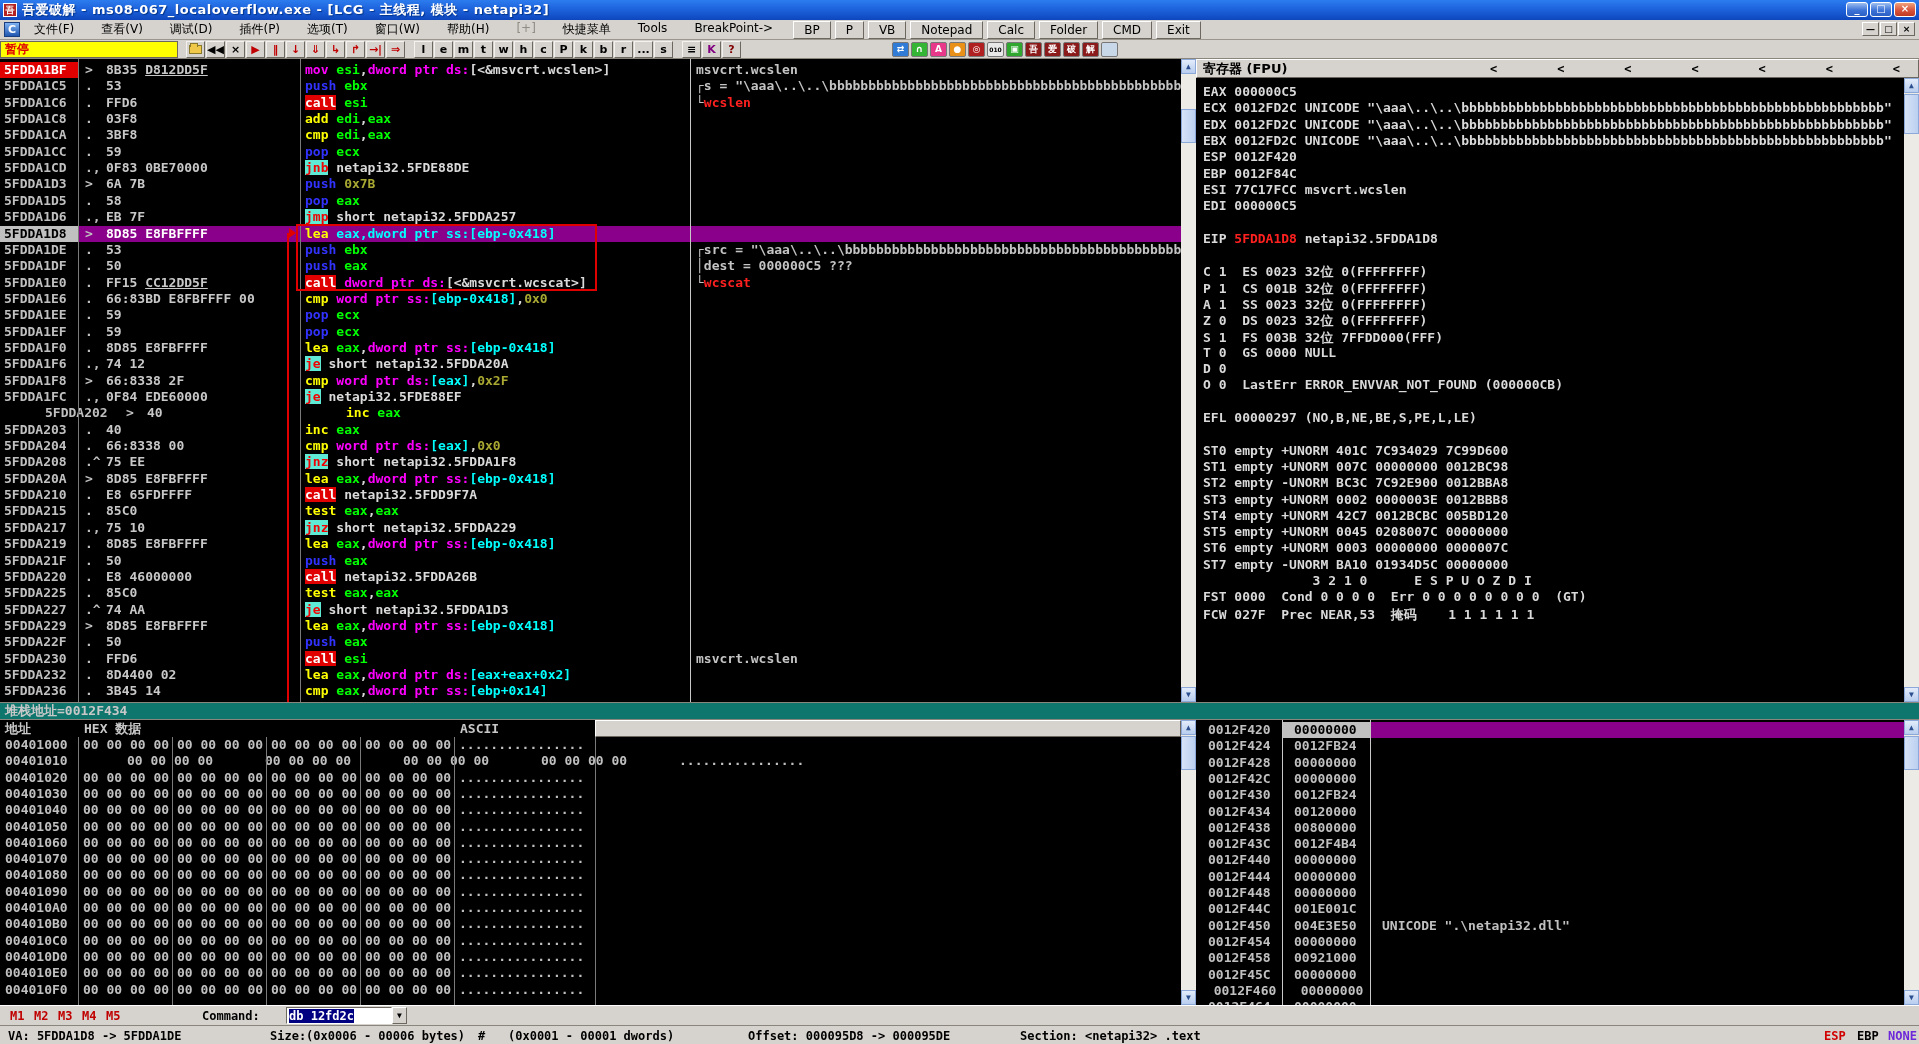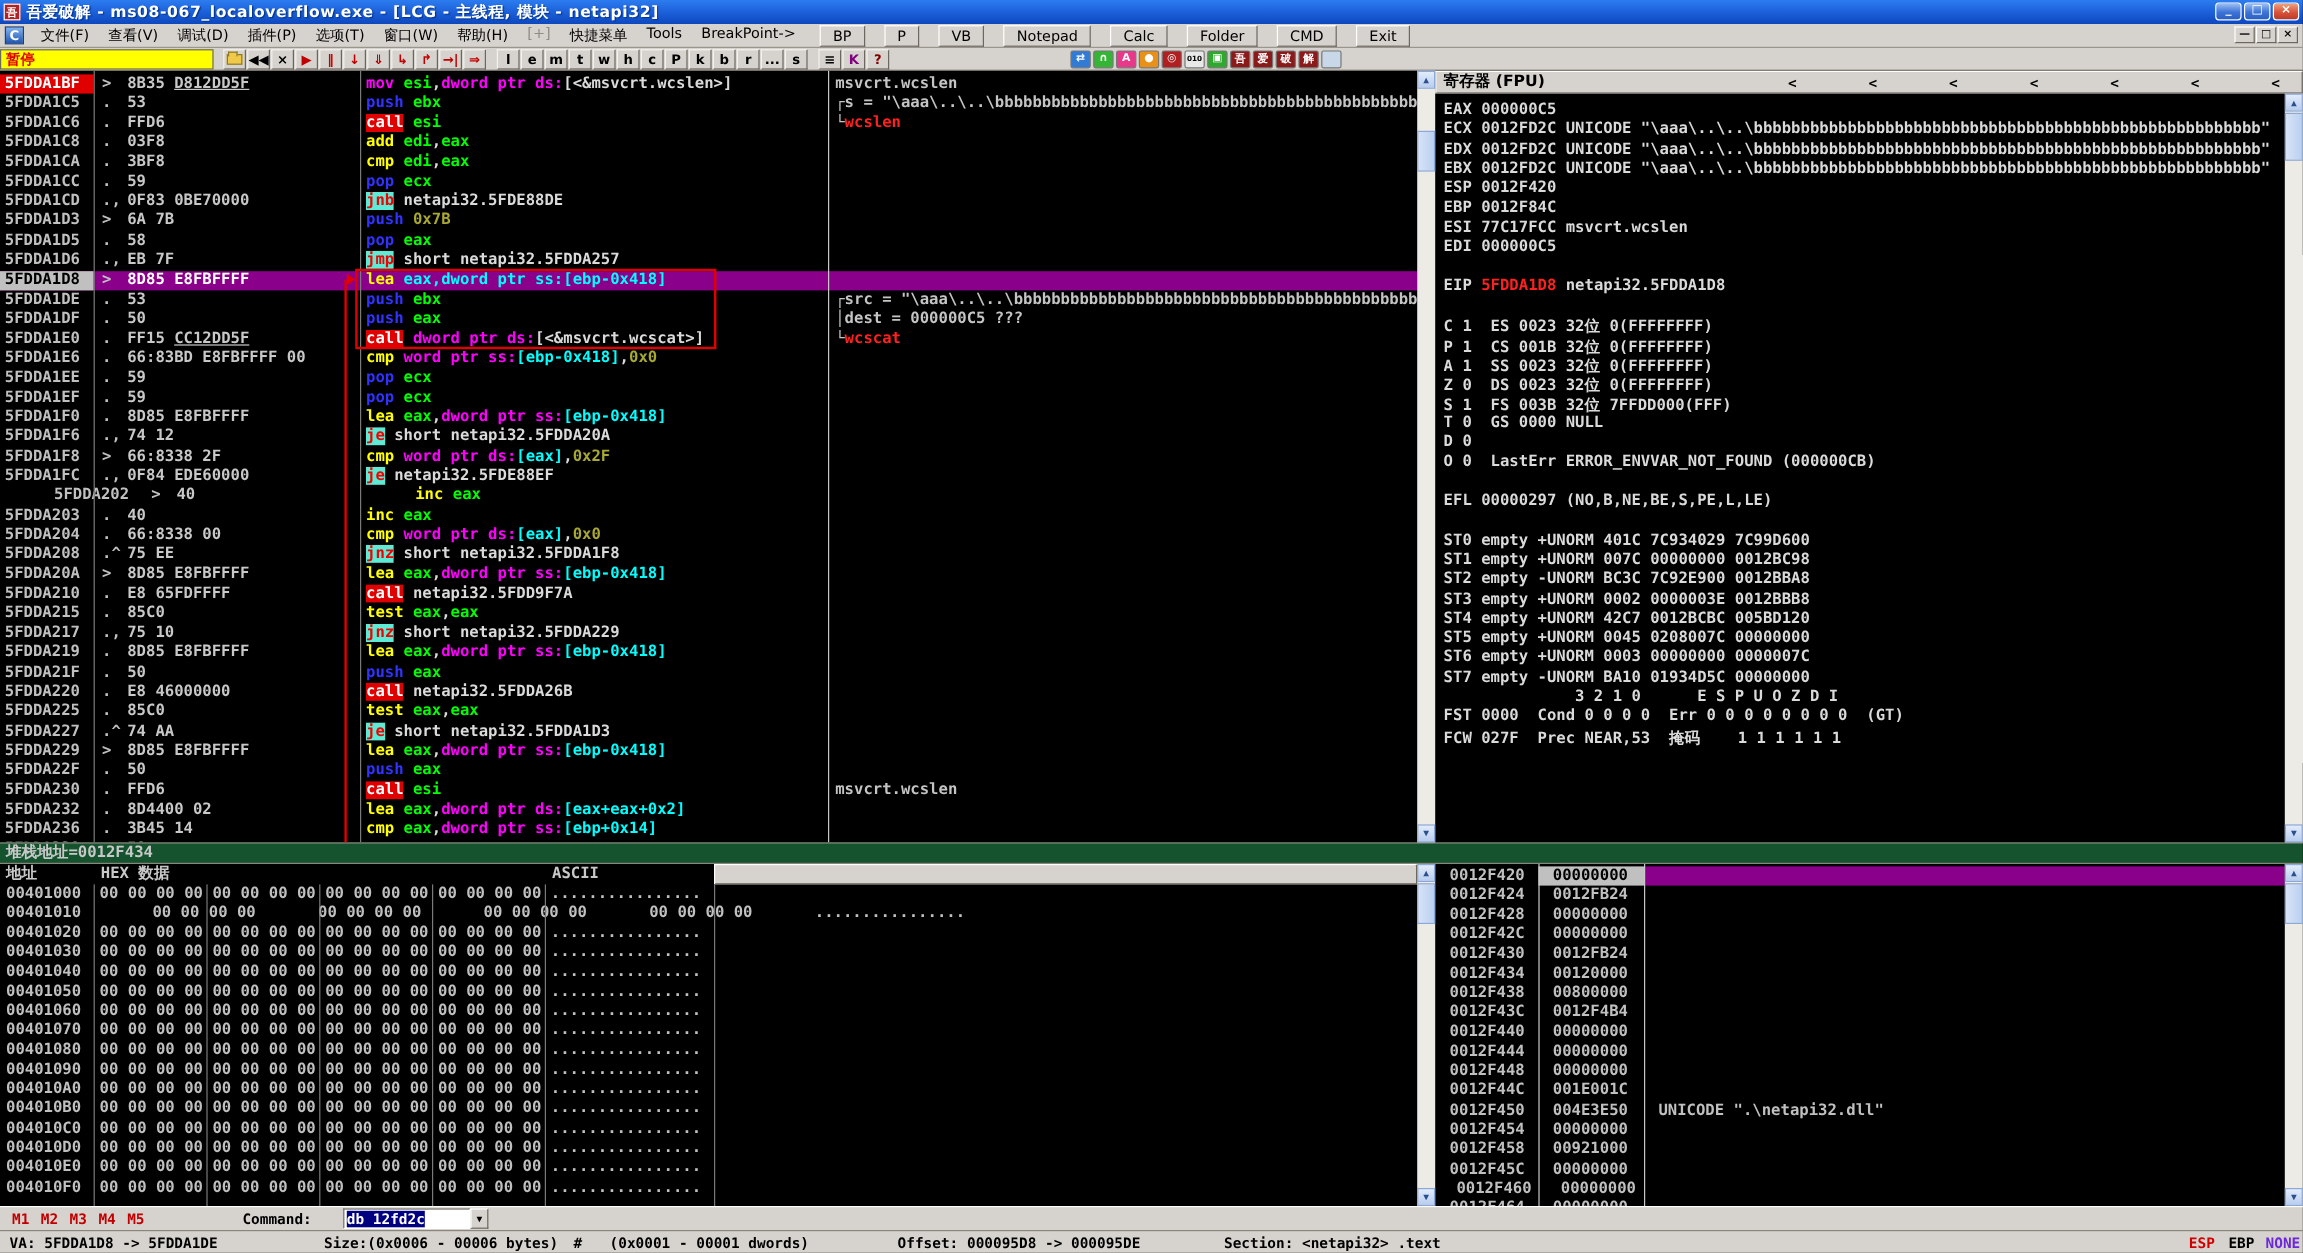--- a/index.html
+++ b/index.html
@@ -23,21 +23,21 @@
 
   
   #menubar { position:absolute; left:0; top:20px; width:1919px; height:20px;
     background:#D6D3CE; display:flex; align-items:center;
     font:12px "DejaVu Sans",sans-serif; border-bottom:1px solid #9a968e; }
   #c-icon { width:16px; height:15px; background:linear-gradient(180deg,#7FB2F2,#2057B0);
     color:#fff; font:bold 11px "DejaVu Sans",sans-serif; text-align:center; line-height:14px;
     margin:0 6px 0 4px; border:1px solid #1a3f80; }
   .menu-item { padding:2px 8px; color:#000; white-space:nowrap; }
   .menu-item.disabled { color:#8f8c85; }
-  #menu-buttons { display:flex; gap:16px; margin-left:12px; }
+  #menu-buttons { display:flex; gap:4px; margin-left:12px; }
   .qbtn { background:#D6D3CE; border:1px solid; border-color:#fff #6c685f #6c685f #fff;
     padding:1px 10px; font:12px "DejaVu Sans",sans-serif; color:#000; white-space:nowrap; }
   #mdi-controls { position:absolute; right:4px; top:2px; display:flex; gap:1px; }
   .mdibtn { width:17px; height:14px; background:#D6D3CE; border:1px solid;
     border-color:#fff #6c685f #6c685f #fff; font:bold 9px "DejaVu Sans",sans-serif;
     text-align:center; line-height:12px; color:#000; }
 
   
   #toolbar { position:absolute; left:0; top:40px; width:1919px; height:19px;
     background:#D6D3CE; display:flex; align-items:center; border-bottom:1px solid #8a8necessary;
@@ -79,21 +79,21 @@
   .tk-J { color:#F00000; background:#5eead4; }
   .tk-r { color:#FF2020; } .tk-gy { color:#C4C4C4; }
   .tk-u { text-decoration:underline; }
   #jump-line { position:absolute; left:287px; top:174px; width:2px; height:469px; background:#E00000; z-index:6; }
   #jump-arrow { position:absolute; left:289px; top:169px; width:0; height:0; z-index:6;
     border-left:7px solid #E00000; border-top:5px solid transparent; border-bottom:5px solid transparent; }
   #red-box { position:absolute; left:296px; top:165px; width:301px; height:67px;
     border:2px solid #E00000; z-index:7; }
 
   
-  #infobar { position:absolute; left:0; top:702px; width:1919px; height:18px; background:#14532d;
+  #infobar { position:absolute; left:0; top:702px; width:1919px; height:18px; background:#0f766e;
     border-top:1px solid #8a867e; border-bottom:1px solid #8a867e;
     color:#C8C8C8; font:bold 13px "DejaVu Sans Mono",monospace; line-height:16px; padding-left:5px; }
 
   
   #dump { left:0; top:720px; width:1181px; height:285px; font:bold 13px "DejaVu Sans Mono",monospace; }
   #dump-header { position:absolute; left:0; top:0; width:1181px; height:17px; color:#C8C8C8;
     line-height:17px; }
   #dump-header .h-addr { position:absolute; left:5px; }
   #dump-header .h-hex { position:absolute; left:84px; }
   #dump-header .h-ascii { position:absolute; left:460px; }
@@ -161,21 +161,21 @@
     <div id="title-text">吾爱破解 - ms08-067_localoverflow.exe - [LCG - 主线程, 模块 - netapi32]</div>
     <div id="win-controls">
       <div class="wbtn">_</div>
       <div class="wbtn">□</div>
       <div class="wbtn close">×</div>
     </div>
   </div>
 
   <div id="menubar">
     <div id="c-icon">C</div>
-    <div id="menu-items" style="display: flex;">
+    <div id="menu-items" style="display: flex; gap: 11px;">
         <span class="menu-item">文件(F)</span>
         <span class="menu-item">查看(V)</span>
         <span class="menu-item">调试(D)</span>
         <span class="menu-item">插件(P)</span>
         <span class="menu-item">选项(T)</span>
         <span class="menu-item">窗口(W)</span>
         <span class="menu-item">帮助(H)</span>
         <span class="menu-item disabled">[+]</span>
         <span class="menu-item">快捷菜单</span>
         <span class="menu-item">Tools</span>

